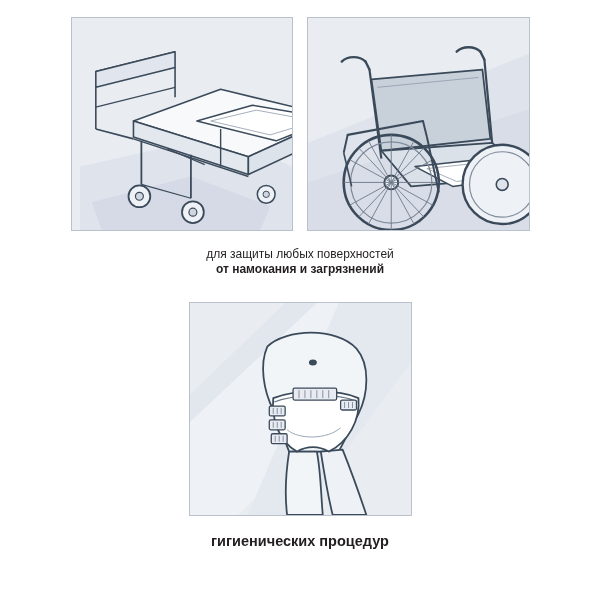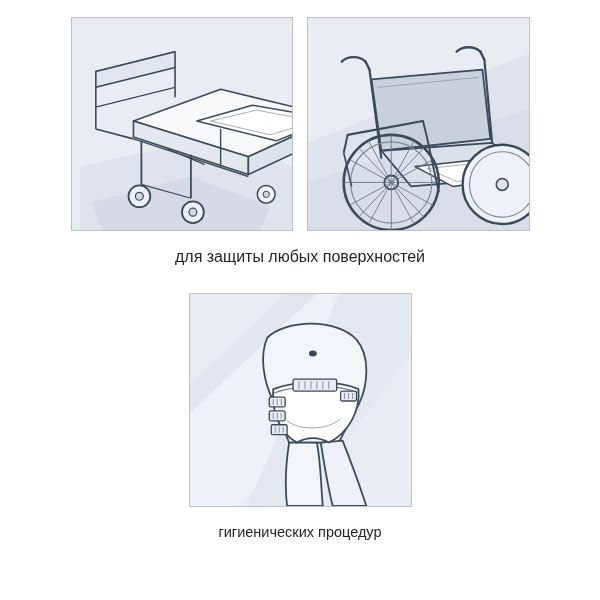--- a/index.html
+++ b/index.html
@@ -61,21 +61,21 @@
   
   .caption {
     text-align: center;
     line-height: 1.22;
   }
   .caption .line {
     display: block;
   }
   .caption-1 {
     margin-top: 16px;
-    font-size: 16px;
+    font-size: 12px;
   }
   .caption-1 .line1 {
     font-weight: 400;
   }
   .caption-1 .line2 {
     font-weight: 700;
   }
 
   .bottom-row {
     display: flex;
@@ -87,21 +87,21 @@
     margin-top: 17px;
     font-size: 14.5px;
   }
   .caption-2 .line1 {
     font-weight: 400;
   }
   .caption-2 .line2 {
     font-weight: 400;
   }
   .caption-2 .line3 {
-    font-weight: 400;
+    font-weight: 700;
   }
 </style>
 </head>
 <body>
 
 <div class="page">
 
   <div class="top-row">
 
     <div class="panel small">
@@ -214,20 +214,21 @@
 
           <path d="M120 120 L132 176" fill="none" stroke="#3b4a5a" stroke-width="2"></path>
           <path d="M36 136 L44 170" fill="none" stroke="#3b4a5a" stroke-width="1.6"></path>
         </g>
       </svg>
     </div>
   </div>
 
   <div class="caption caption-1">
     <span class="line line1">для защиты любых поверхностей</span>
+    <span class="line line2">от намокания и загрязнений</span>
   </div>
 
   <div class="bottom-row">
     <div class="panel bottom">
       <svg viewBox="0 0 223 214" xmlns="http://www.w3.org/2000/svg">
         <defs>
           <clipPath id="clipHyg">
               <rect x="0" y="0" width="223" height="214"></rect>
             </clipPath>
         </defs>

